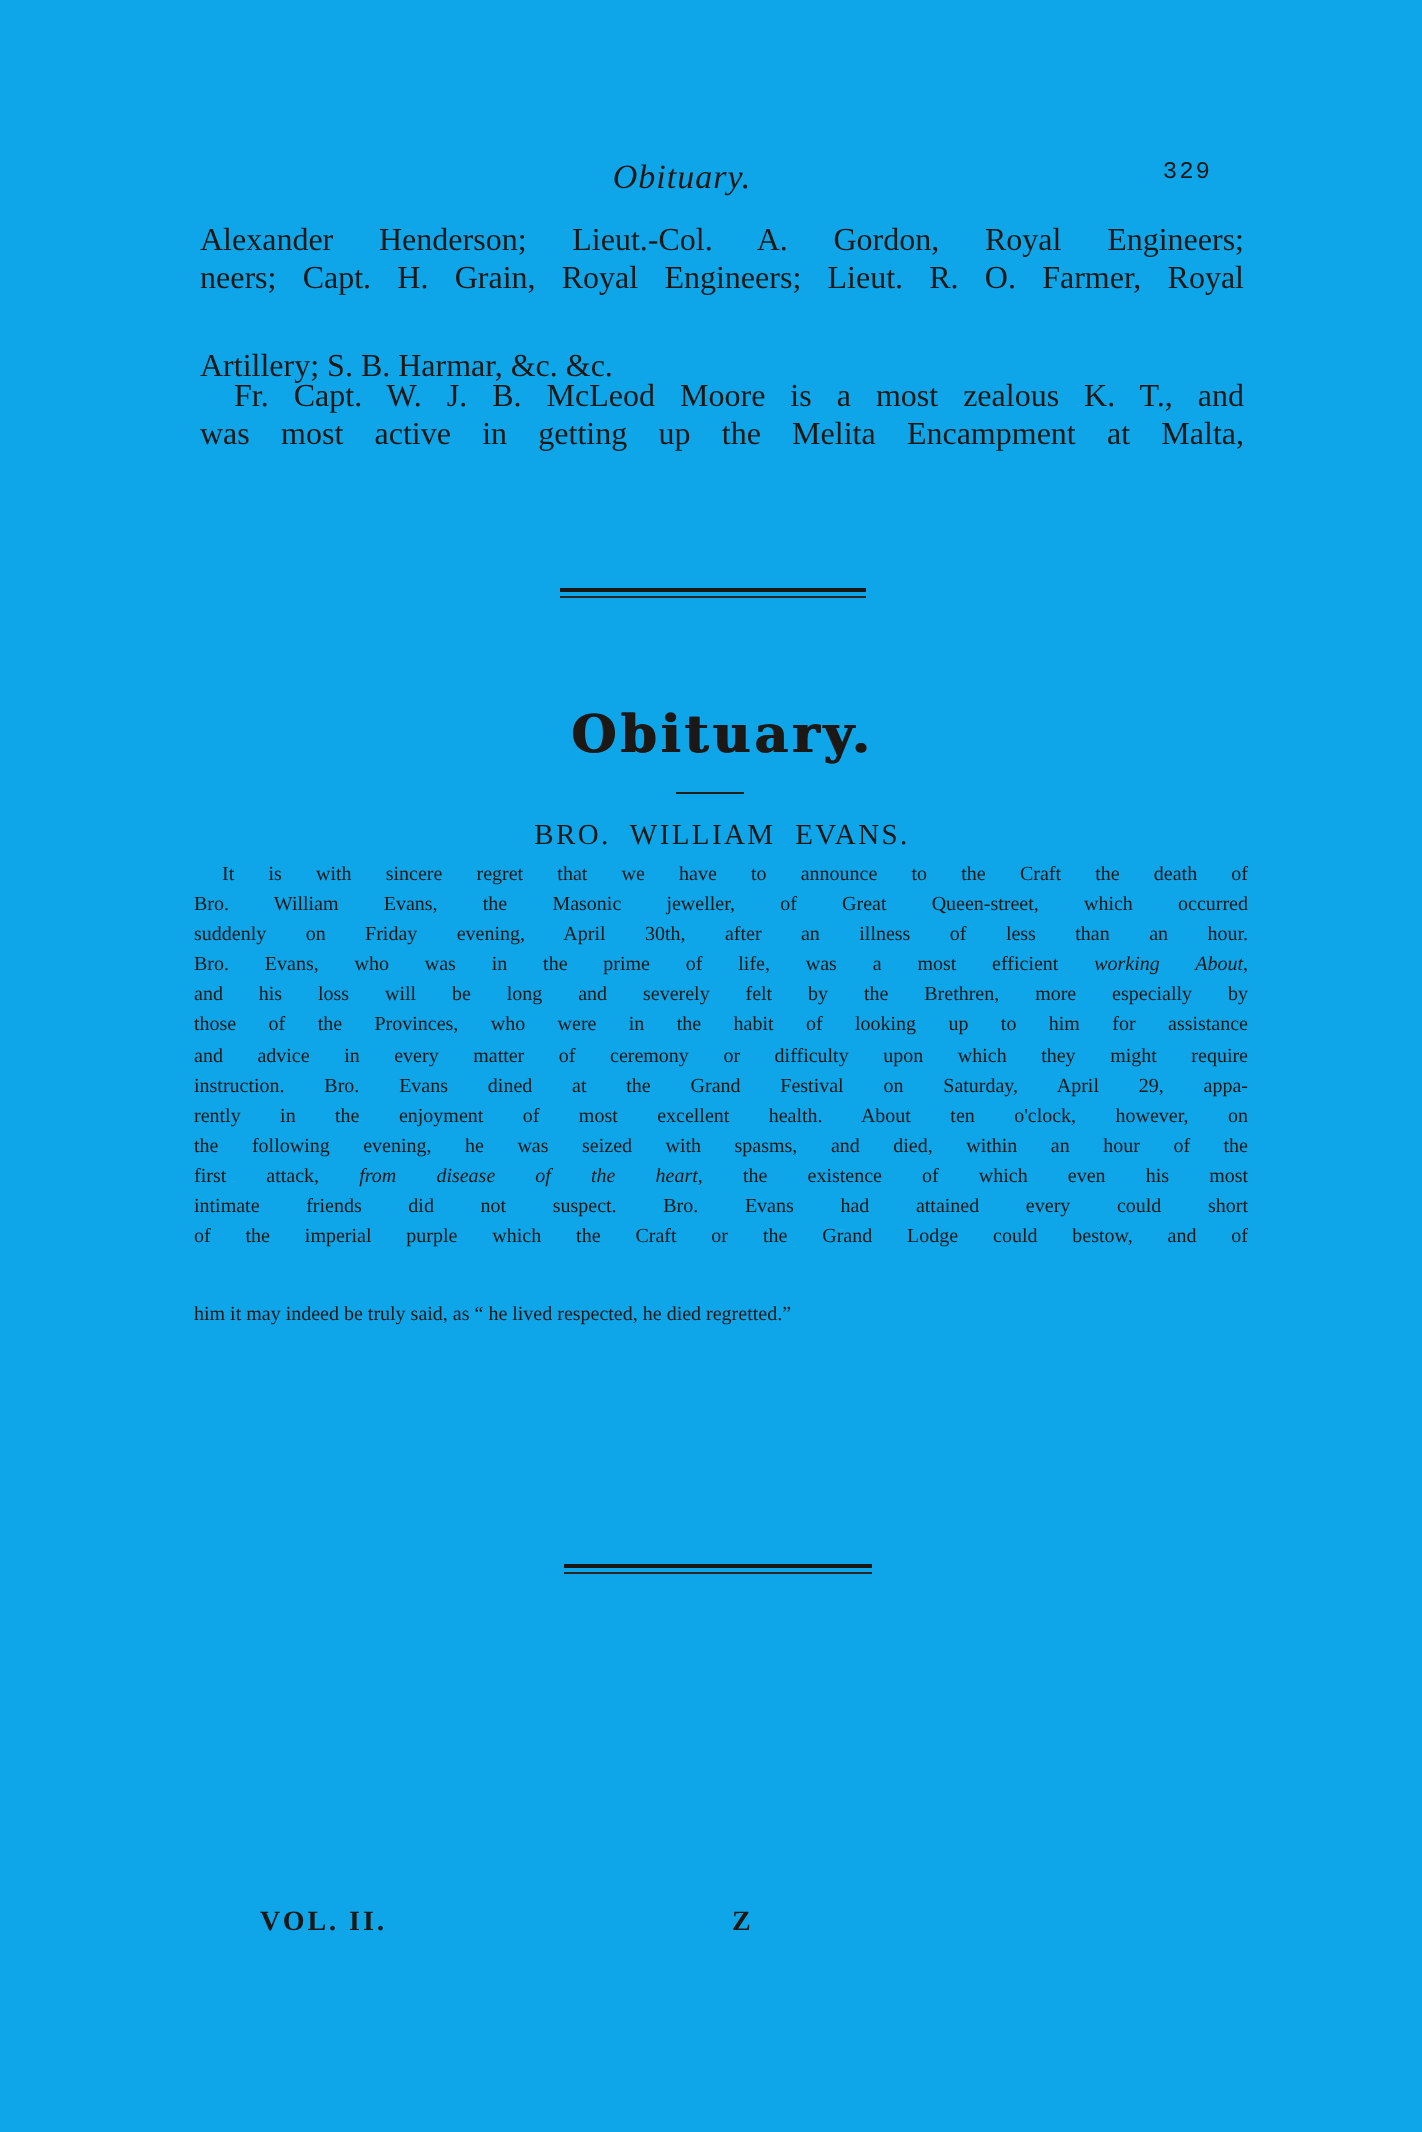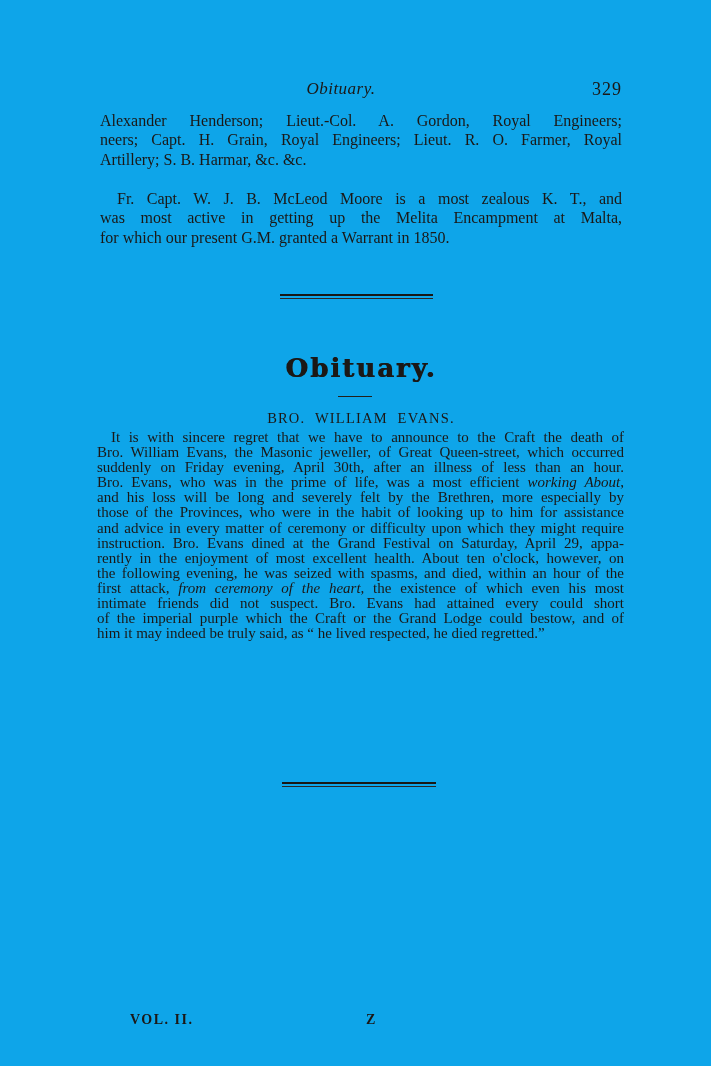--- a/index.html
+++ b/index.html
@@ -21,34 +21,34 @@
   
   .running-head {
     top: 79px; left: 100px; width: 522px; height: 22px;
     font-size: 17px;
   }
   .running-title {
     position: absolute; left: 0; right: 40px; text-align: center;
     font-style: italic; letter-spacing: 0.5px;
   }
   .page-num {
-    position: absolute; right: 0; top: 0;
-    font-size: 18px; letter-spacing: 1px;
+    position: absolute; right: 16px; top: 0;
+    font-size: 12px; letter-spacing: 1px; font-family: Liberation Mono, monospace;
   }
 
   
   .para-lg {
     left: 100px; width: 522px;
     font-size: 16px; line-height: 19.4px;
   }
   .para-1 { top: 111px; }
   .para-2 { top: 189px; }
 
   .line { text-align: justify; text-align-last: justify; white-space: normal; }
-  .line.last { text-align-last: left; }
+  .line.last { text-align-last: left; margin-top: 24px; }
   .line.indent { text-indent: 17px; }
   .it { font-style: italic; }
 
   
   .double-rule {
     height: 2px;
     border-top: 2.5px solid #191715;
     border-bottom: 1px solid #2a2826;
   }
   .rule-1 { top: 294px; left: 280px; width: 153px; }
@@ -73,26 +73,26 @@
     top: 410px; left: 100px; width: 522px;
     text-align: center;
     font-size: 14.5px;
     letter-spacing: 1.2px;
     word-spacing: 5px;
   }
 
   
   .para-sm {
     top: 430px; left: 97px; width: 527px;
-    font-size: 15px; line-height: 15.1px;
+    font-size: 10px; line-height: 15.1px;
   }
   .para-sm .line.indent { text-indent: 14px; }
 
   
-  .footer { top: 1012px; left: 100px; width: 522px; height: 20px; font-size: 14px; }
+  .footer { top: 954px; left: 100px; width: 522px; height: 20px; font-size: 14px; }
   .vol-label {
     position: absolute; left: 30px; top: 0;
     letter-spacing: 1.5px; font-weight: 600;
   }
   .sig-mark {
     position: absolute; left: 266px; top: 0;
     font-weight: 700; letter-spacing: 1px;
   }
 </style>
 </head>
@@ -107,21 +107,20 @@
 
   <div class="abs para-lg para-1">
     <div class="line">Alexander Henderson; Lieut.-Col. A. Gordon, Royal Engineers;</div>
     <div class="line">neers; Capt. H. Grain, Royal Engineers; Lieut. R. O. Farmer, Royal</div>
     <div class="line last">Artillery; S. B. Harmar, &amp;c. &amp;c.</div>
   </div>
 
   <div class="abs para-lg para-2">
     <div class="line indent">Fr. Capt. W. J. B. McLeod Moore is a most zealous K. T., and</div>
     <div class="line">was most active in getting up the Melita Encampment at Malta,</div>
-    <div class="line last">for which our present G.M. granted a Warrant in 1850.</div>
   </div>
 
   <div class="abs double-rule rule-1"></div>
 
   <div class="abs gothic-heading">Obituary.</div>
 
   <div class="abs heading-dash"></div>
 
   <div class="abs subheading">BRO. WILLIAM EVANS.</div>
 
@@ -129,21 +128,21 @@
     <div class="line indent">It is with sincere regret that we have to announce to the Craft the death of</div>
     <div class="line">Bro. William Evans, the Masonic jeweller, of Great Queen-street, which occurred</div>
     <div class="line">suddenly on Friday evening, April 30th, after an illness of less than an hour.</div>
     <div class="line"><span>Bro. Evans, who was in the prime of life, was a most efficient </span><span class="it">working About</span><span>,</span></div>
     <div class="line">and his loss will be long and severely felt by the Brethren, more especially by</div>
     <div class="line">those of the Provinces, who were in the habit of looking up to him for assistance</div>
     <div class="line">and advice in every matter of ceremony or difficulty upon which they might require</div>
     <div class="line">instruction. Bro. Evans dined at the Grand Festival on Saturday, April 29, appa-</div>
     <div class="line">rently in the enjoyment of most excellent health. About ten o'clock, however, on</div>
     <div class="line">the following evening, he was seized with spasms, and died, within an hour of the</div>
-    <div class="line"><span>first attack, </span><span class="it">from ceremony of the heart,</span><span> the existence of which even his most</span></div>
+    <div class="line"><span>first attack, </span><span class="it">from disease of the heart,</span><span> the existence of which even his most</span></div>
     <div class="line">intimate friends did not suspect. Bro. Evans had attained every could short</div>
     <div class="line">of the imperial purple which the Craft or the Grand Lodge could bestow, and of</div>
     <div class="line last">him it may indeed be truly said, as “ he lived respected, he died regretted.”</div>
   </div>
 
   <div class="abs double-rule rule-2"></div>
 
   <div class="abs footer">
     <span class="vol-label">VOL. II.</span>
     <span class="sig-mark">Z</span>

